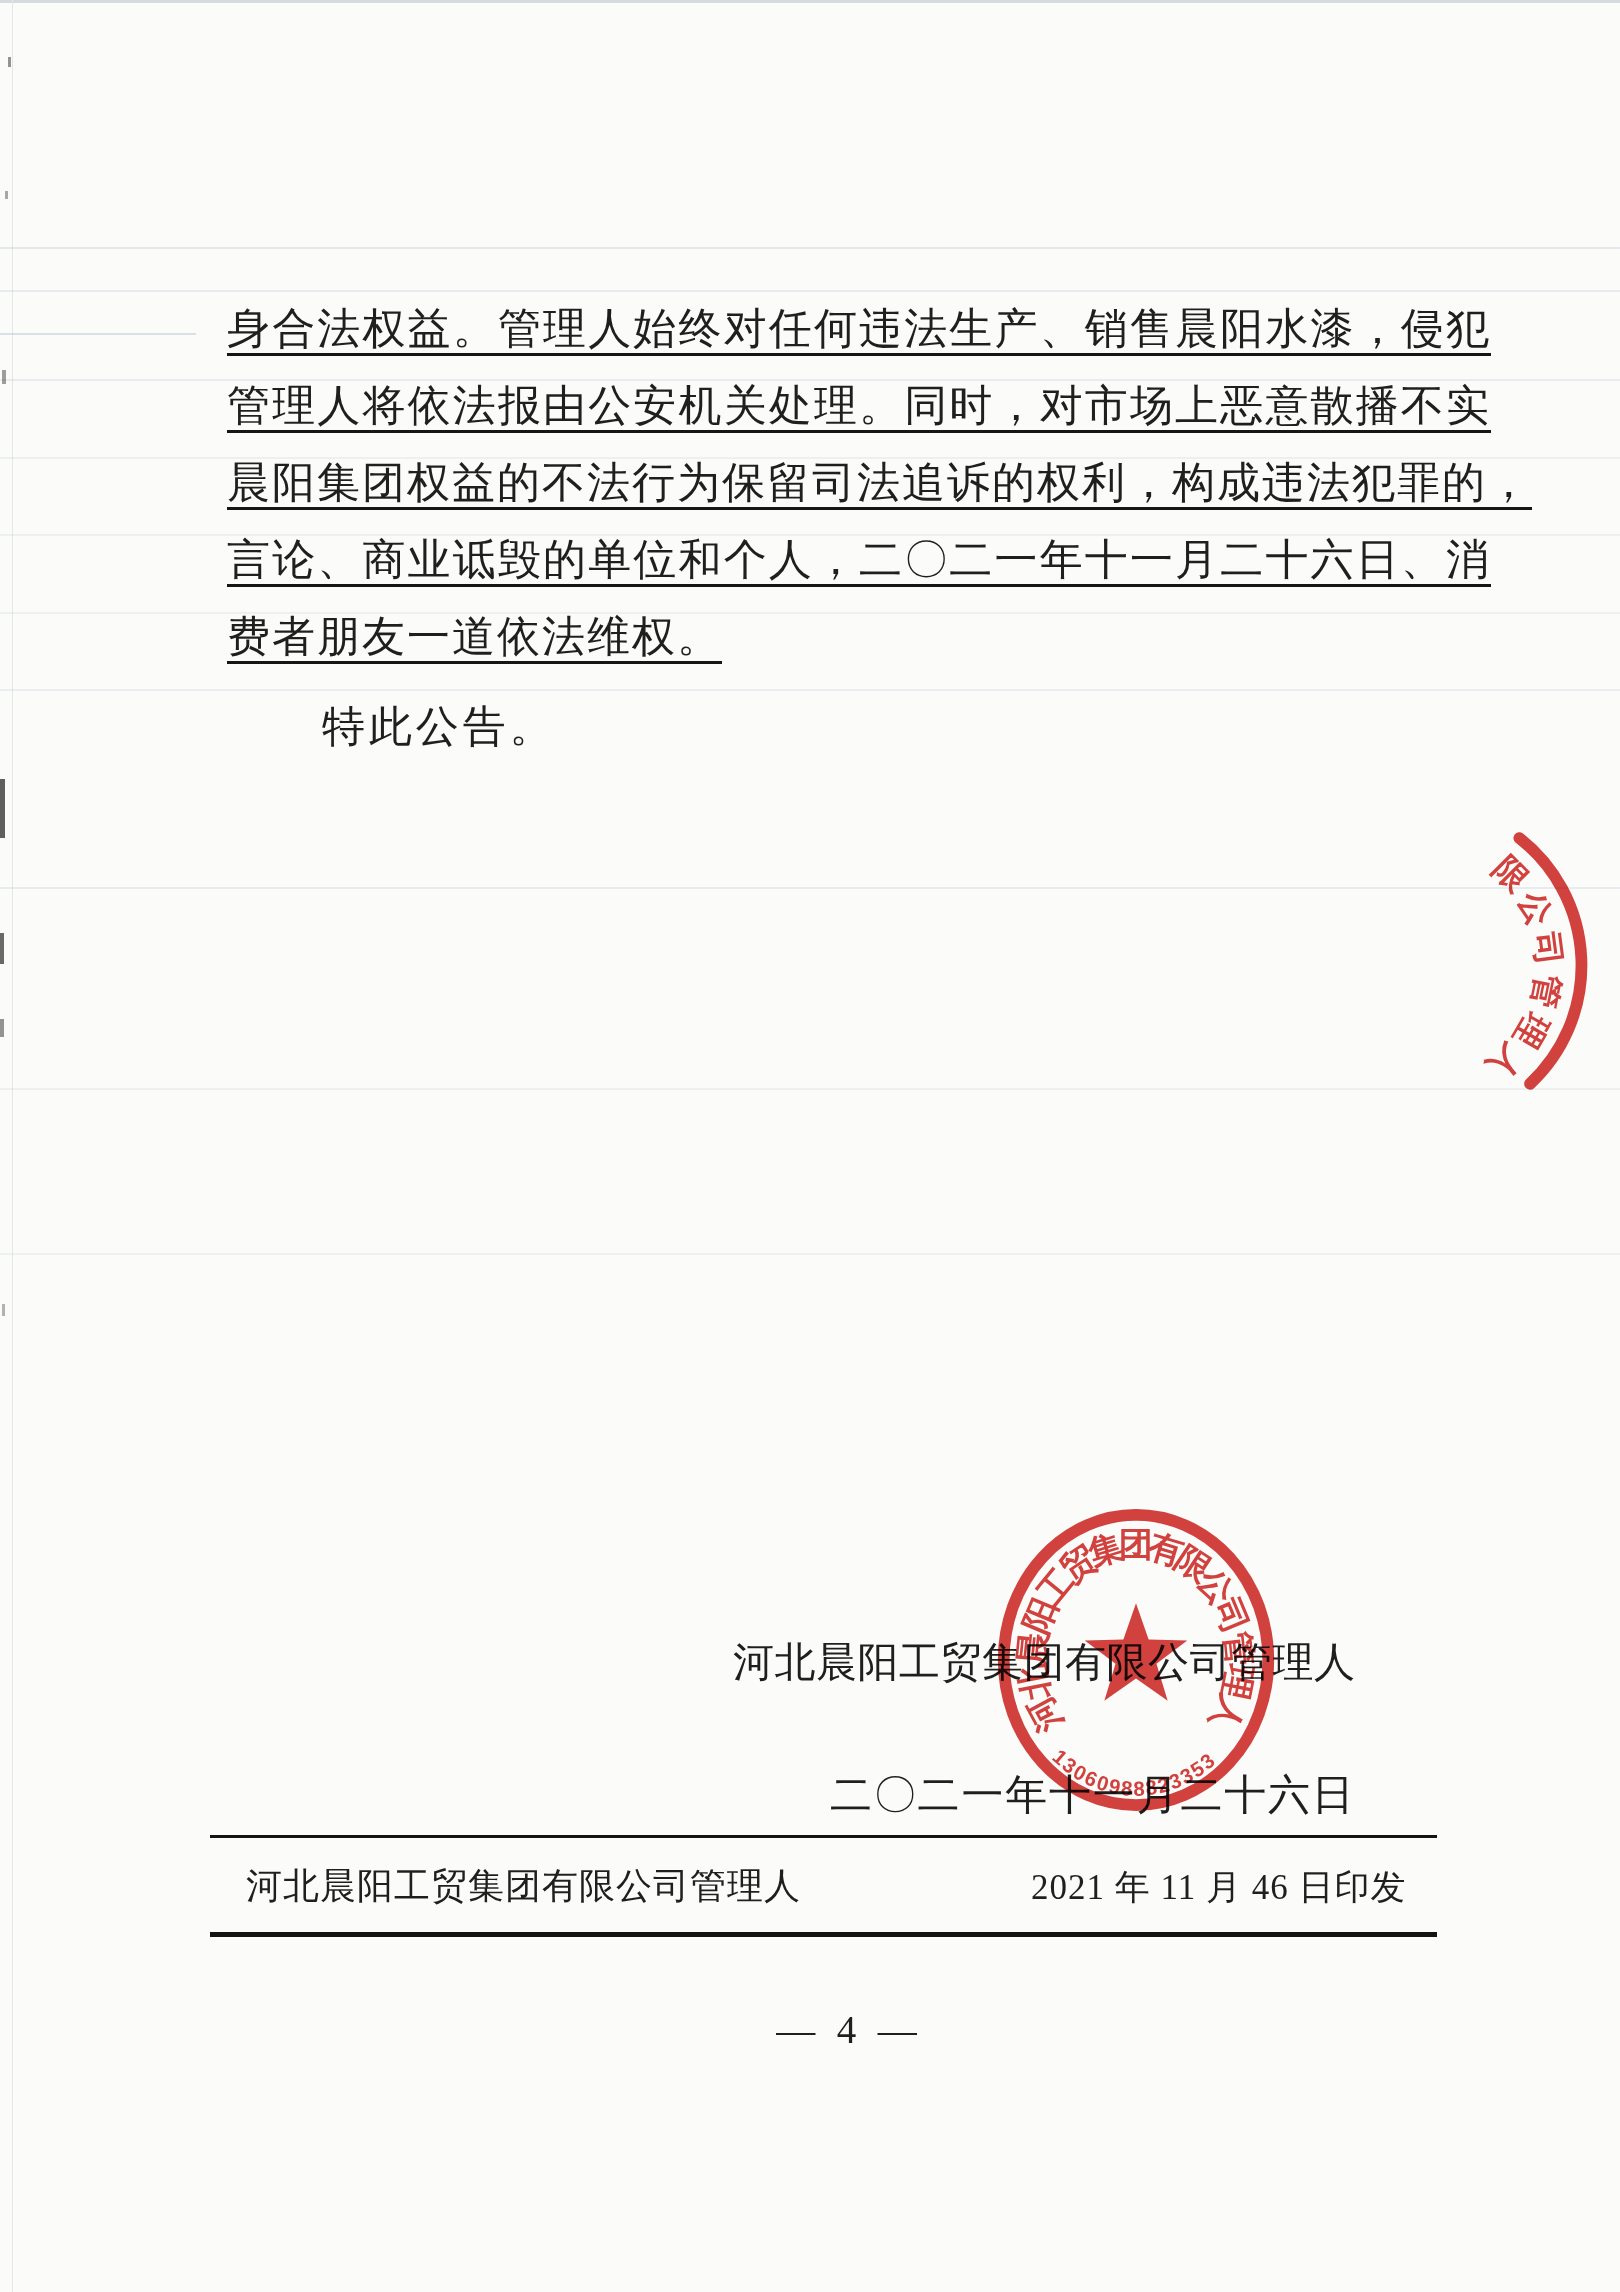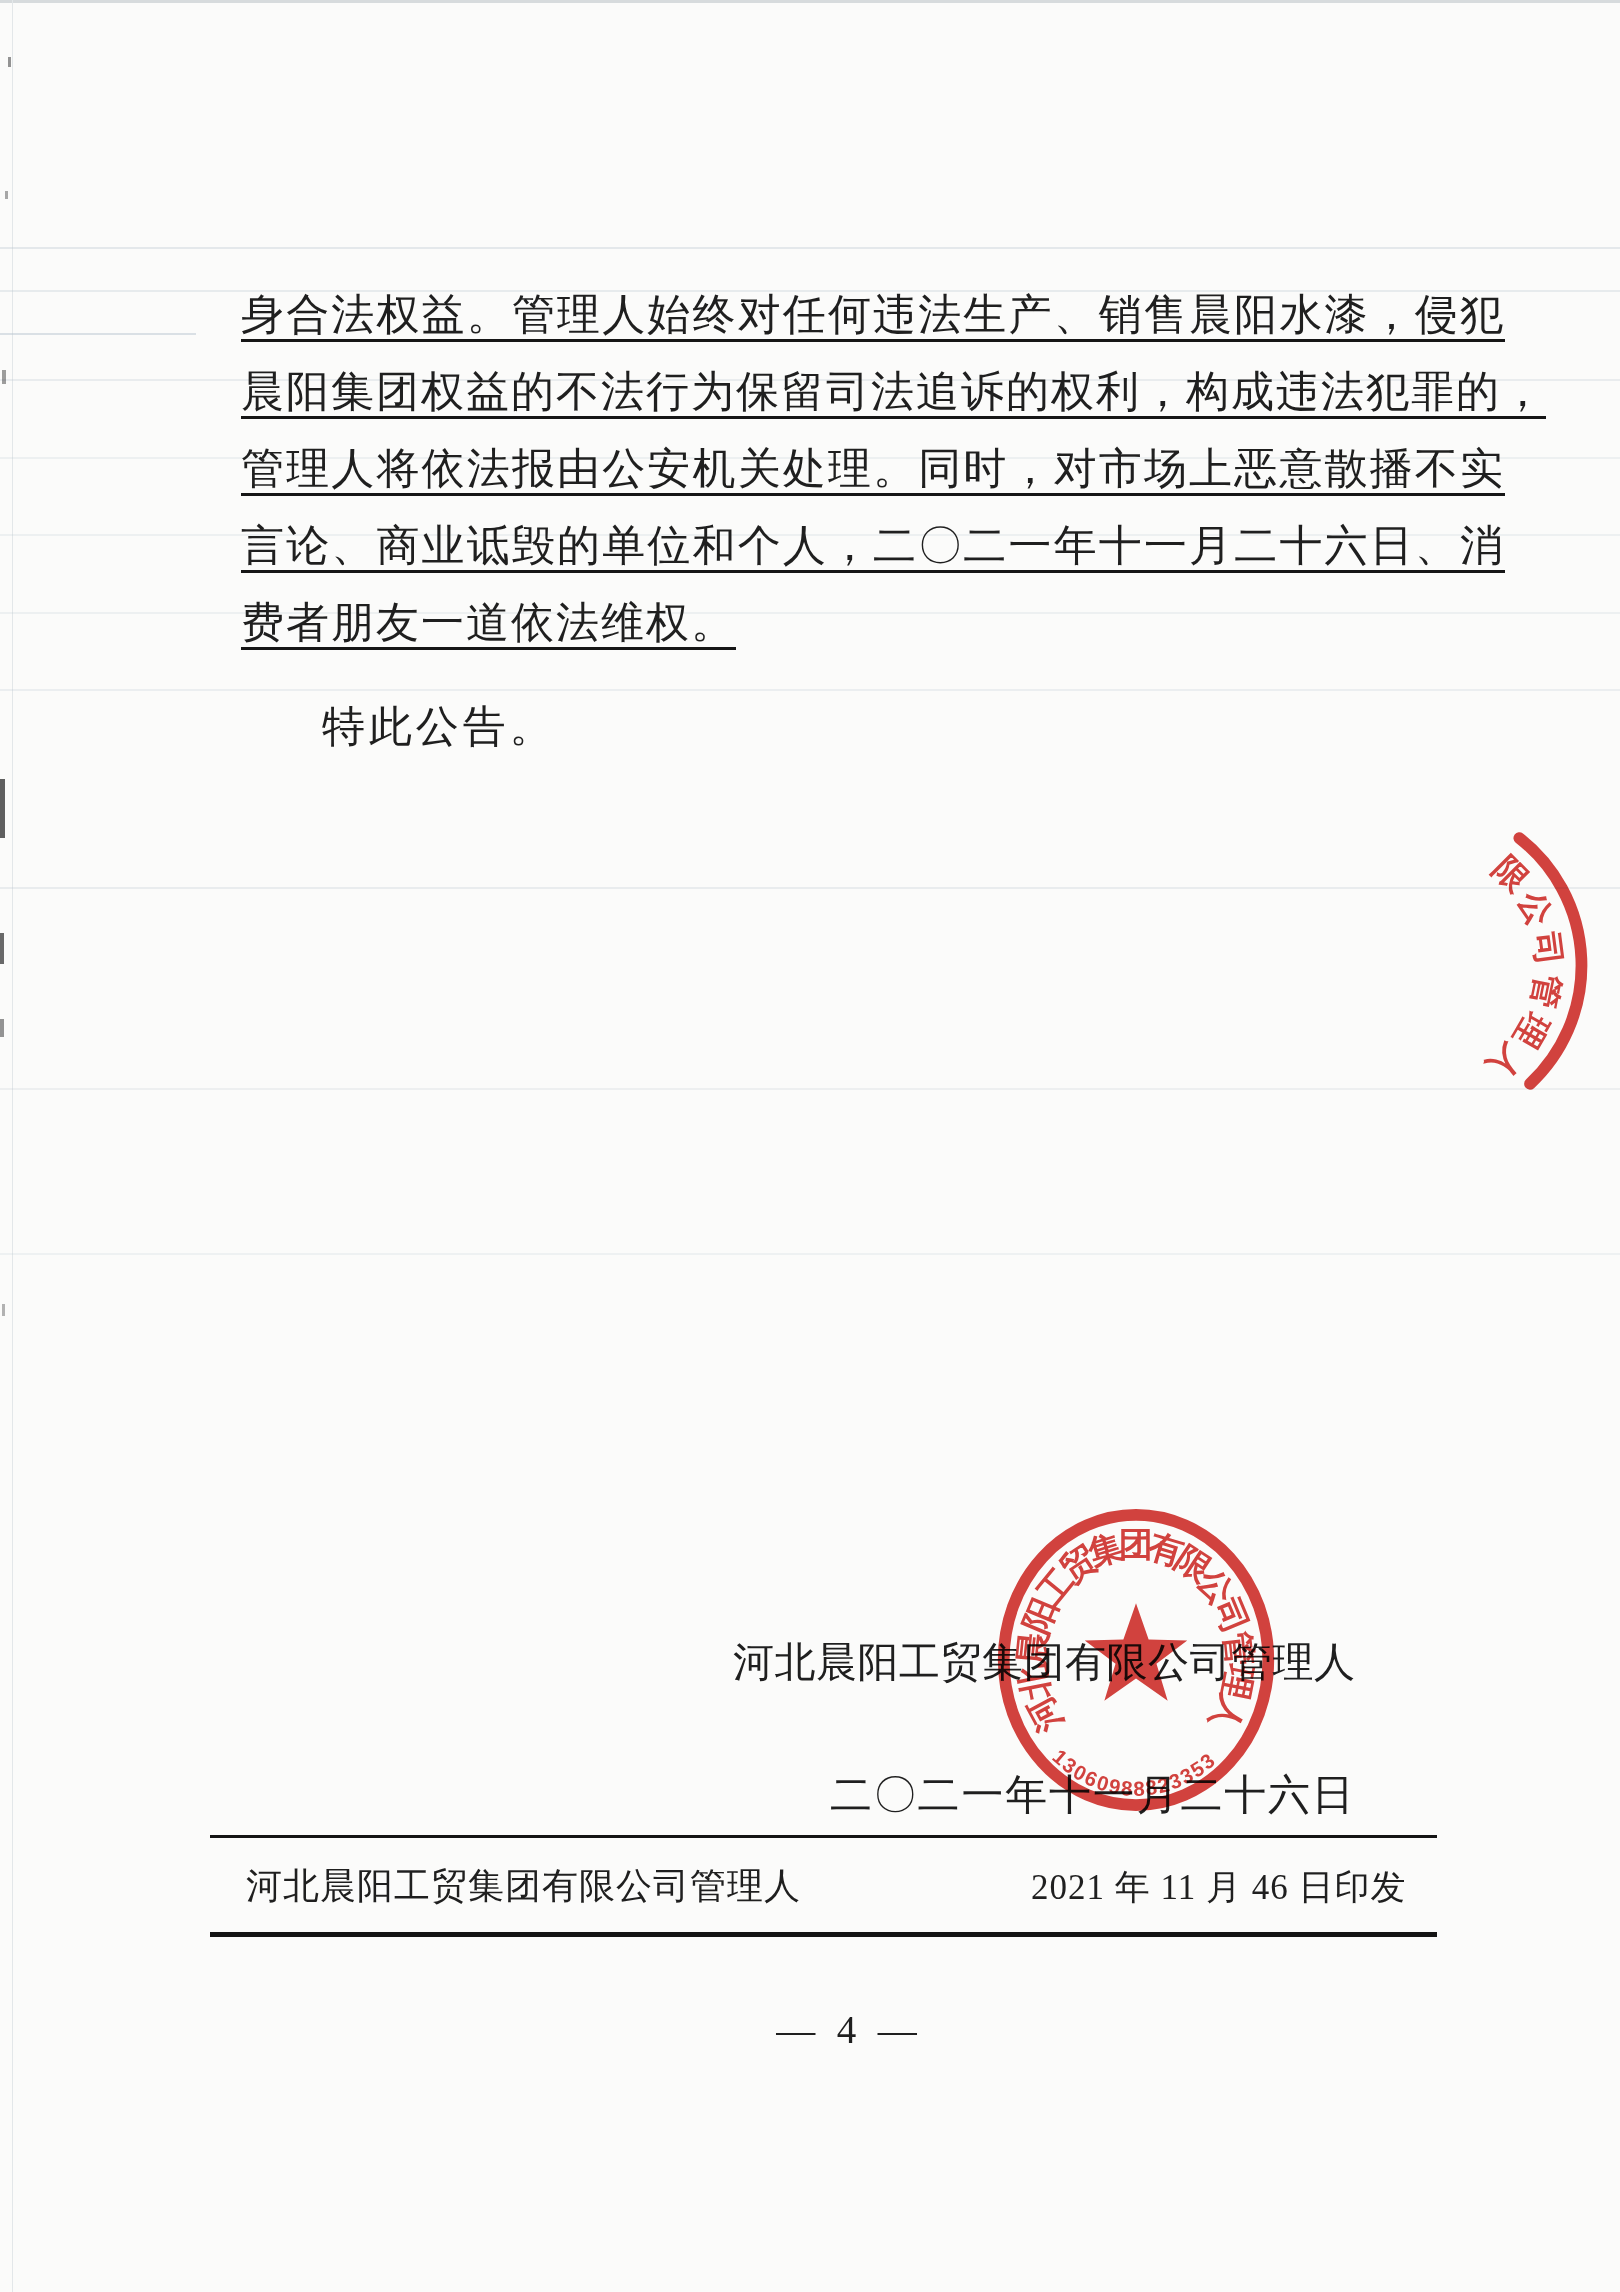--- a/index.html
+++ b/index.html
@@ -16,21 +16,21 @@
     color:#1f1f1f;
   }
   
   .scanline{position:absolute;height:2px;background:#b9c6cf;pointer-events:none;}
   .edge-mark{position:absolute;background:#2b2b2b;pointer-events:none;}
   .top-edge{position:absolute;left:0;top:0;width:1620px;height:2.9px;background:#d7dbdd;}
   .left-edge-line{position:absolute;left:11.8px;top:0;width:1px;height:2293px;background:#e3e7e9;}
 
   
   .body-block{
-    position:absolute;left:227px;top:276px;width:1264px;margin-left:14px;
+    position:absolute;left:227px;top:290px;width:1264px;
   }
   .body-line{
     width:1264px;
     font-size:43px;
     letter-spacing:2px;
     line-height:77px;
     height:77px;
     text-align:justify;
     text-align-last:justify;
     text-decoration:underline;
@@ -102,22 +102,22 @@
   <div class="edge-mark" style="left:0;top:779px;width:4.9px;height:59px;opacity:.75"></div>
   <div class="edge-mark" style="left:0;top:933px;width:3.9px;height:31px;opacity:.7"></div>
   <div class="edge-mark" style="left:7.8px;top:57px;width:2.9px;height:9.8px;opacity:.5"></div>
   <div class="edge-mark" style="left:4.9px;top:191px;width:2.9px;height:7.8px;opacity:.4"></div>
   <div class="edge-mark" style="left:2px;top:370px;width:3.9px;height:13.7px;opacity:.45"></div>
   <div class="edge-mark" style="left:0;top:1019px;width:3.9px;height:17.6px;opacity:.5"></div>
   <div class="edge-mark" style="left:2px;top:1304px;width:2.9px;height:11.8px;opacity:.35"></div>
 
   <div class="body-block">
     <div class="body-line">身合法权益。管理人始终对任何违法生产、销售晨阳水漆，侵犯</div>
+    <div class="body-line">管理人将依法报由公安机关处理。同时，对市场上恶意散播不实</div>
     <div class="body-line">晨阳集团权益的不法行为保留司法追诉的权利，构成违法犯罪的，</div>
-    <div class="body-line">管理人将依法报由公安机关处理。同时，对市场上恶意散播不实</div>
     <div class="body-line">言论、商业诋毁的单位和个人，二〇二一年十一月二十六日、消</div>
     <div class="body-line short">费者朋友一道依法维权。</div>
   </div>
 
   <div class="closing-line">特此公告。</div>
 
   <svg id="edge-stamp-svg" class="stamp" width="353" height="353" viewBox="0 0 360 360" xmlns="http://www.w3.org/2000/svg">
     <path id="edge-arc" d="M 271.6 50 A 165 165 0 0 1 282.5 300.7" fill="none" stroke-width="12" stroke-linecap="round" stroke="#d23430"></path>
     <g id="edge-chars">
         <text x="263.3" y="86.7" transform="rotate(45.0 263.3 86.7)" class="edge-char" fill="#d23430">限</text>

